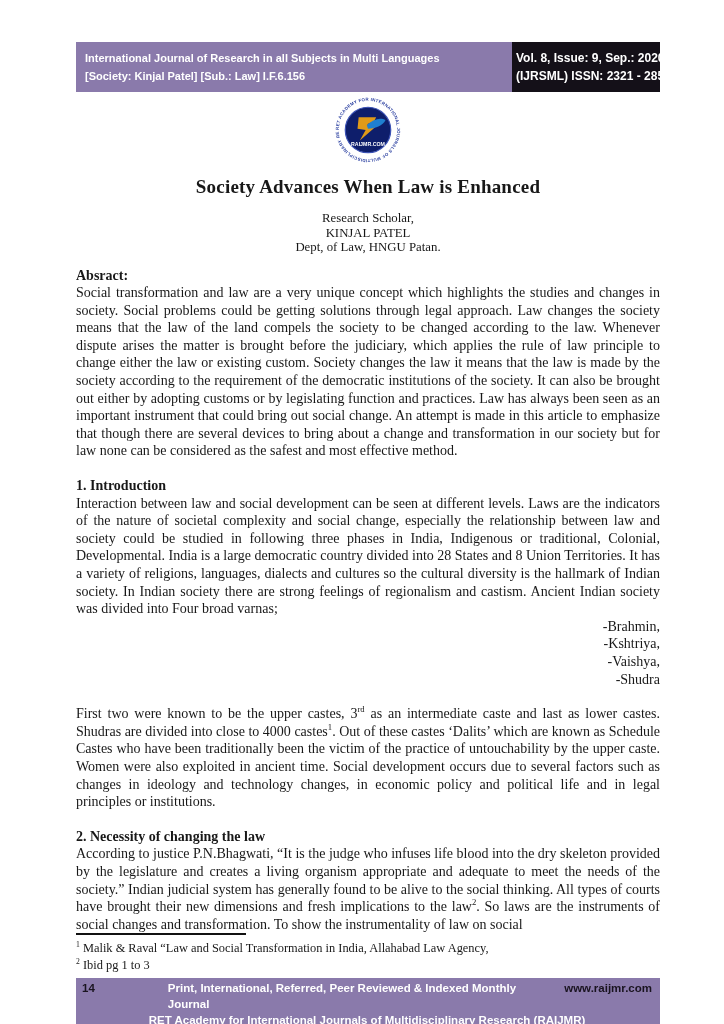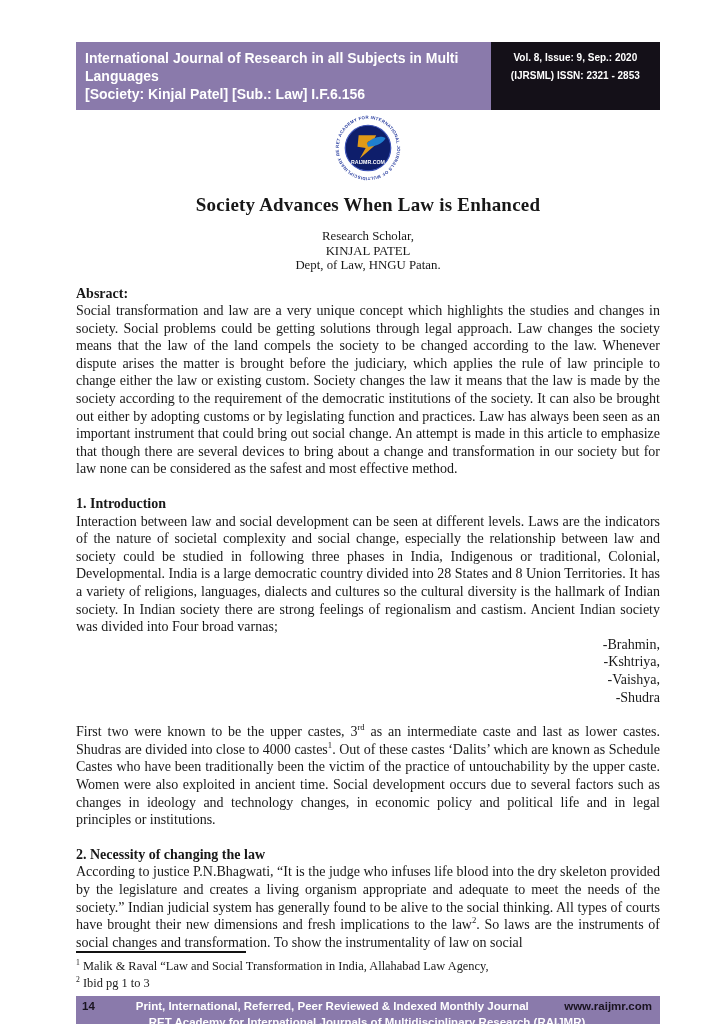--- a/index.html
+++ b/index.html
@@ -11,25 +11,25 @@
     background: #ffffff;
     padding: 42px 64px 18px 76px;
     display: flex; flex-direction: column;
     overflow: hidden;
   }
 
   
   .jheader { display: flex; width: 100%; font-family: "Liberation Sans", sans-serif; font-weight: bold; }
   .jheader-left {
     flex: 1 1 auto; background: #8a7aab; color: #ffffff;
-    padding: 7px 10px 7px 9px; font-size: 14px; line-height: 18px;
+    padding: 7px 10px 7px 9px; font-size: 11px; line-height: 18px;
   }
   .jheader-right {
-    width: 192px; background: #141018; color: #ffffff; text-align: center;
-    padding: 7px 4px; font-size: 10px; line-height: 18px; white-space: nowrap;
+    width: 148px; background: #141018; color: #ffffff; text-align: center;
+    padding: 7px 4px; font-size: 12px; line-height: 18px; white-space: nowrap;
   }
 
   
   .logo-row { display: flex; justify-content: center; margin-top: 3px; }
   .logo-row svg { display: block; }
 
   
   .article-title {
     text-align: center; font-size: 19px; font-weight: bold;
     margin-top: 11px; letter-spacing: 0.2px;
@@ -47,21 +47,21 @@
   
   .footnotes { margin-top: auto; font-size: 12.4px; line-height: 17px; }
   .footnote-sep { width: 170px; border-top: 2px solid #111; margin-bottom: 5px; }
 
   
   .pfooter {
     margin-top: 4px; background: #8a7aab; color: #ffffff;
     font-family: "Liberation Sans", sans-serif; font-weight: bold;
     font-size: 11.5px; line-height: 16px; padding: 2px 8px 3px 6px;
   }
-  .pfooter-line1 { display: flex; align-items: baseline; }
+  .pfooter-line1 { display: flex; align-items: baseline; gap: 32px; }
   .pfooter-pagenum { color: #1a1420; margin-right: 7px; }
   .pfooter-journal { color: #ffffff; padding-left: 34px; }
   .pfooter-site { color: #1a1420; margin-left: auto; }
   .pfooter-line2 { text-align: center; color: #ffffff; }
 </style>
 </head>
 <body>
 
 <div class="page">
 

